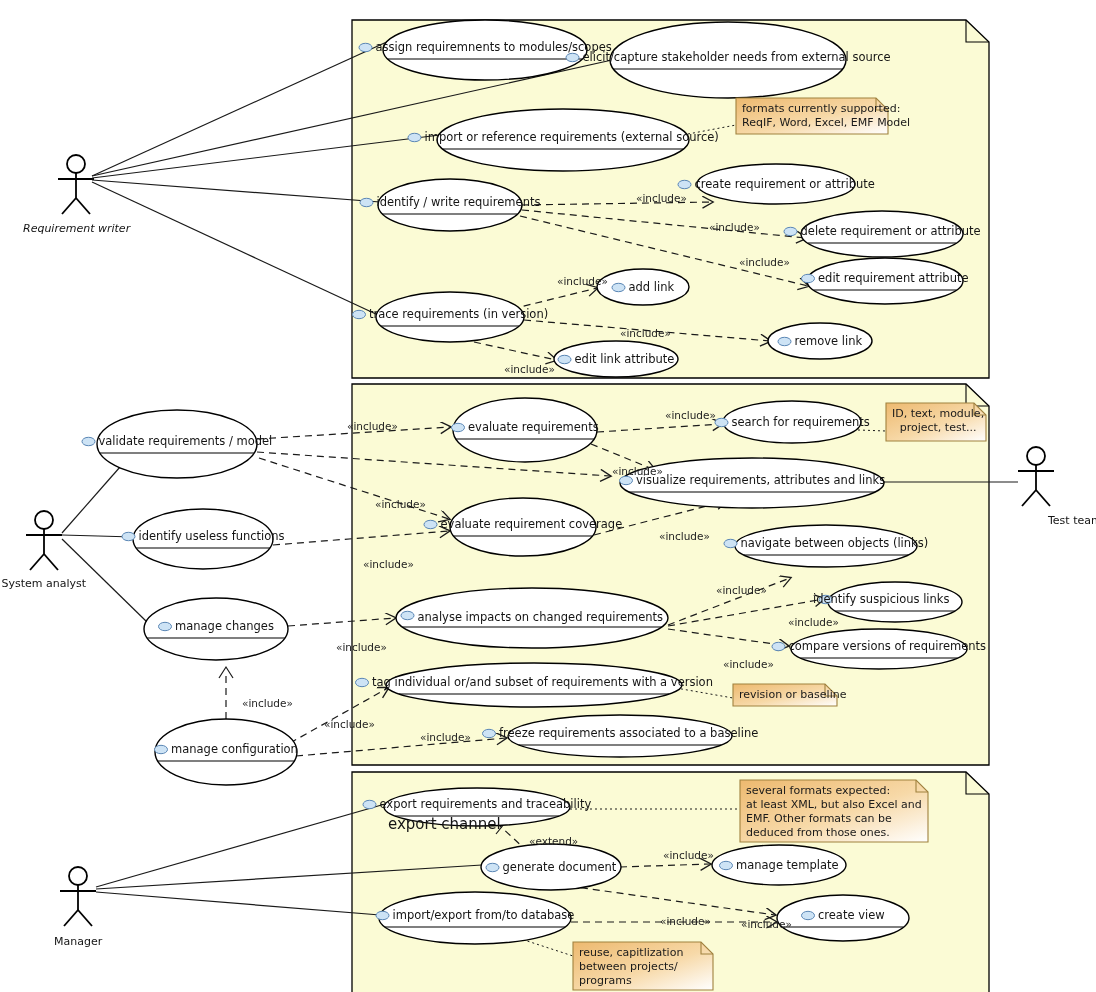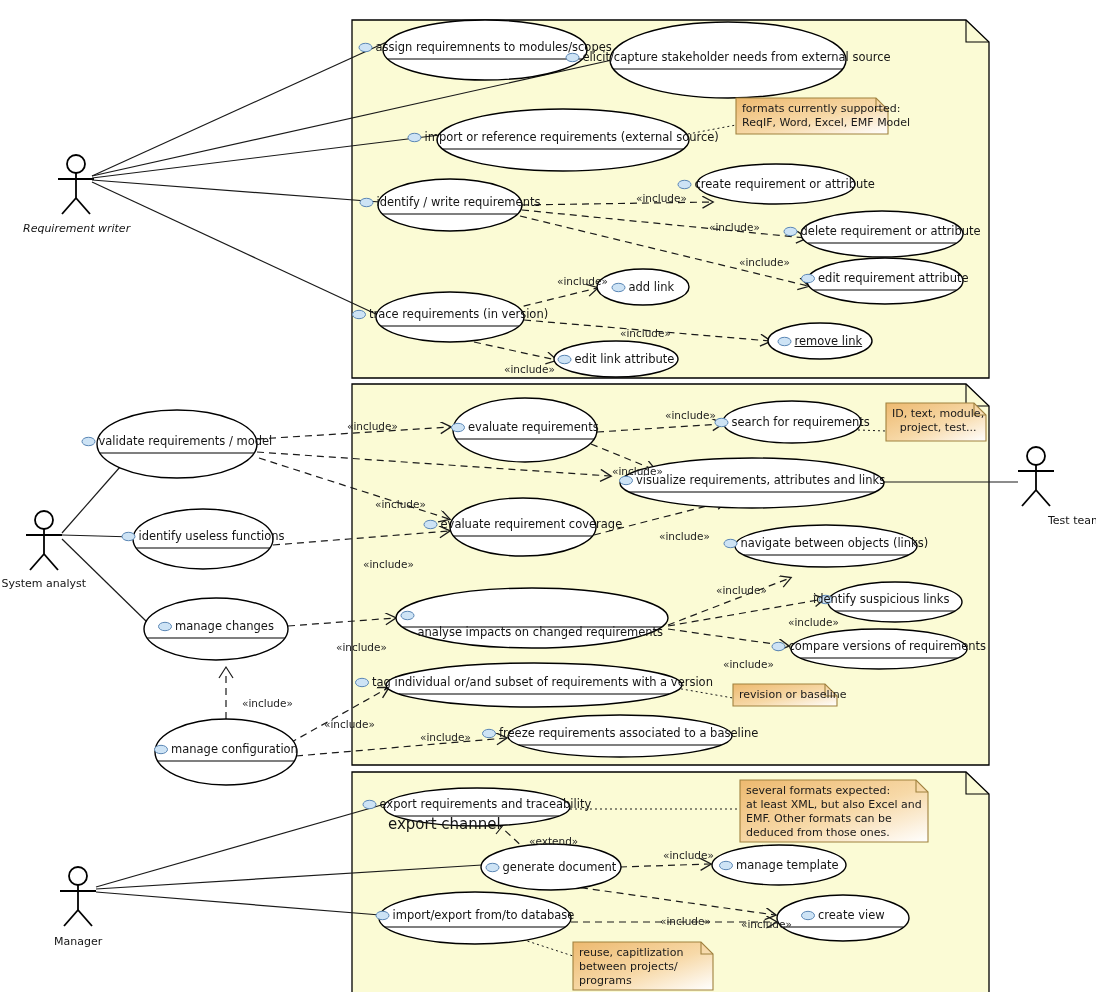--- a/index.html
+++ b/index.html
@@ -377,31 +377,31 @@
   <div id="label-layer">
       <div class="txt uc-label" style="visibility: visible; left: 375.5px; top: 29px;">assign requiremnents to modules/scopes</div>
       <div class="txt uc-label" style="visibility: visible; left: 582.5px; top: 39px;">elicit/capture stakeholder needs from external source</div>
       <div class="txt uc-label" style="visibility: visible; left: 424.5px; top: 119px;">import or reference requirements (external source)</div>
       <div class="txt uc-label" style="visibility: visible; left: 376.5px; top: 184px;">identify / write requirements</div>
       <div class="txt uc-label" style="visibility: visible; left: 694.5px; top: 166px;">create requirement or attribute</div>
       <div class="txt uc-label" style="visibility: visible; left: 800.5px; top: 213px;">delete requirement or attribute</div>
       <div class="txt uc-label" style="visibility: visible; left: 818px; top: 260px;">edit requirement attribute</div>
       <div class="txt uc-label" style="visibility: visible; left: 369px; top: 296px;">trace requirements (in version)</div>
       <div class="txt uc-label" style="visibility: visible; left: 628.5px; top: 269px;">add link</div>
-      <div class="txt uc-label" style="visibility: visible; left: 794.5px; top: 323px; text-decoration: underline;">remove link</div>
+      <div class="txt uc-label" style="visibility: visible; left: 794.5px; top: 323px;">remove link</div>
       <div class="txt uc-label" style="visibility: visible; left: 574.5px; top: 341px;">edit link attribute</div>
       <div class="txt uc-label" style="visibility: visible; left: 98.5px; top: 423px;">validate requirements / model</div>
       <div class="txt uc-label" style="visibility: visible; left: 468px; top: 409px;">evaluate requirements</div>
       <div class="txt uc-label" style="visibility: visible; left: 731.5px; top: 404px;">search for requirements</div>
       <div class="txt uc-label" style="visibility: visible; left: 636px; top: 462px;">visualize requirements, attributes and links</div>
       <div class="txt uc-label" style="visibility: visible; left: 138.5px; top: 518px;">identify useless functions</div>
       <div class="txt uc-label" style="visibility: visible; left: 440.5px; top: 506px;">evaluate requirement coverage</div>
       <div class="txt uc-label" style="visibility: visible; left: 740.5px; top: 525px;">navigate between objects (links)</div>
       <div class="txt uc-label" style="visibility: visible; left: 175px; top: 608px;">manage changes</div>
-      <div class="txt uc-label" style="visibility: visible; left: 417.5px; top: 614px;">analyse impacts on changed requirements</div>
+      <div class="txt uc-label" style="visibility: visible; left: 417.5px; top: 599px;">analyse impacts on changed requirements</div>
       <div class="txt uc-label" style="visibility: visible; left: 813px; top: 581px; text-align: center;">identify suspicious links</div>
       <div class="txt uc-label" style="visibility: visible; left: 788.5px; top: 628px;">compare versions of requirements</div>
       <div class="txt uc-label" style="visibility: visible; left: 372px; top: 664px;">tag individual or/and subset of requirements with a version</div>
       <div class="txt uc-label" style="visibility: visible; left: 171px; top: 731px;">manage configuration</div>
       <div class="txt uc-label" style="visibility: visible; left: 499px; top: 715px;">freeze requirements associated to a baseline</div>
       <div class="txt uc-label" style="visibility: visible; left: 379.5px; top: 786px; text-align: center;">export requirements and traceability</div>
       <div class="txt uc-label" style="visibility: visible; left: 502.5px; top: 849px;">generate document</div>
       <div class="txt uc-label" style="visibility: visible; left: 736px; top: 847px;">manage template</div>
       <div class="txt uc-label" style="visibility: visible; left: 392.5px; top: 897px;">import/export from/to database</div>
       <div class="txt uc-label" style="visibility: visible; left: 818px; top: 897px;">create view</div>

